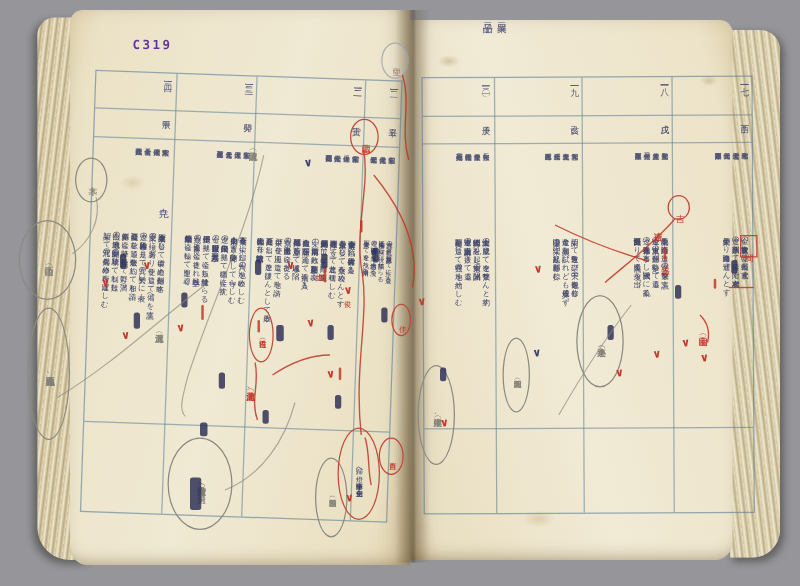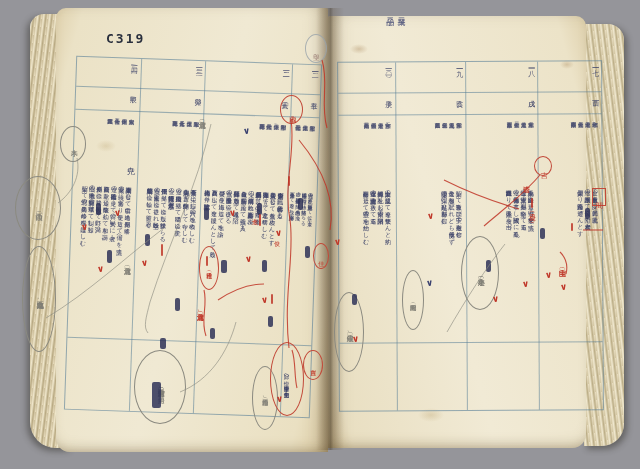--- a/index.html
+++ b/index.html
@@ -21,21 +21,21 @@
     background:linear-gradient(105deg,#e0d2ae 0%,#ebe2c6 7%,#f0e9d3 50%,#eae0c2 90%,#ddcda6 100%);
     box-shadow:inset -14px 0 18px -10px rgba(90,70,40,.55), inset 0 -8px 14px -8px rgba(120,100,60,.5);}
   .page-r{left:328px;top:16px;height:432px;width:258px;border-radius:2px 10px 14px 0;
     background:linear-gradient(255deg,#dfd1ad 0%,#ece3c8 8%,#f1ead5 55%,#e9dfc2 93%,#d8c8a1 100%);
     box-shadow:inset 14px 0 18px -10px rgba(90,70,40,.55), inset 0 -8px 14px -8px rgba(120,100,60,.5);}
   .gutter{position:absolute;left:316px;top:8px;width:28px;height:442px;
     background:linear-gradient(90deg,rgba(80,62,36,0) 0%,rgba(80,62,36,.30) 42%,rgba(56,44,26,.42) 52%,rgba(80,62,36,.22) 62%,rgba(80,62,36,0) 100%);}
   .stain{position:absolute;border-radius:50%;pointer-events:none;}
   
   .pageno{position:absolute;left:106px;top:31px;font-family:"DejaVu Sans Mono",monospace;
-    font-size:13px;letter-spacing:2px;color:#0f172a;font-weight:bold;opacity:.88;}
+    font-size:10px;letter-spacing:2px;color:#4c1d95;font-weight:bold;opacity:.88;}
   .stamp{position:absolute;left:305px;top:34px;width:20px;height:27px;border:1px solid #9aa4ab;
     border-radius:50%;color:#8c6b66;font-size:6px;line-height:1.1;writing-mode:vertical-rl;
     text-orientation:upright;display:flex;align-items:center;justify-content:center;opacity:.8;background:rgba(255,255,255,.15);}
   .memo{position:absolute;left:384px;top:12px;height:44px;writing-mode:vertical-rl;
     text-orientation:upright;font-size:8px;line-height:1.4;color:#3b4270;opacity:.85;}
   
   .ctable{position:absolute;border:1px solid rgba(84,124,150,.6);}
   .hline{position:absolute;left:0;right:0;height:1px;background:rgba(84,124,150,.55);}
   .col{position:absolute;top:0;bottom:0;}
   .col.bl{border-left:1px solid rgba(84,124,150,.55);}

